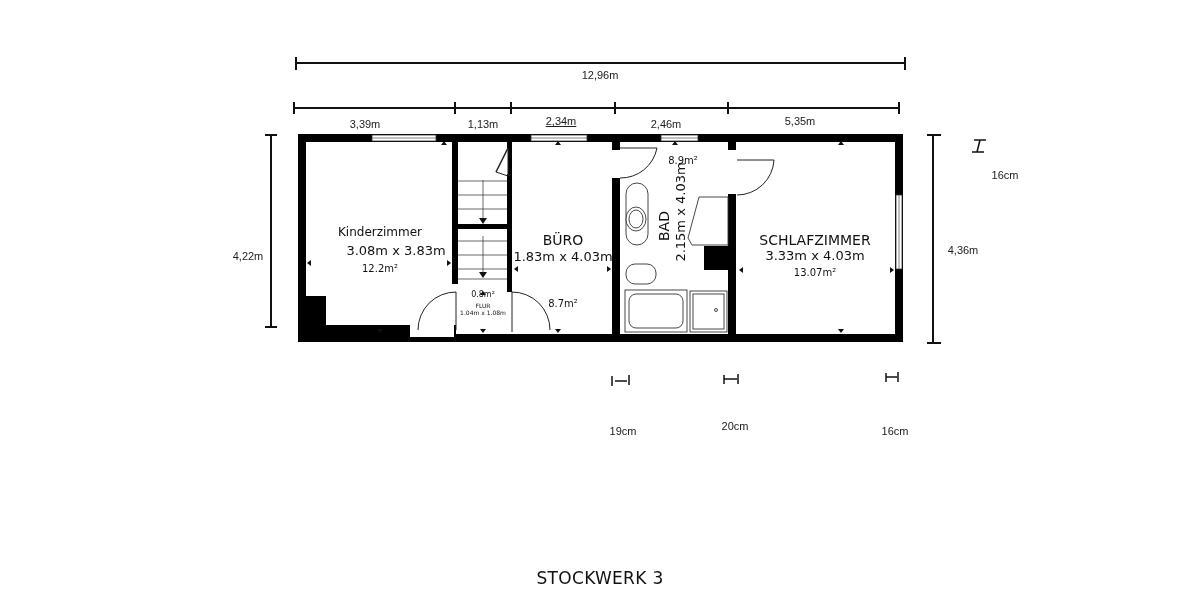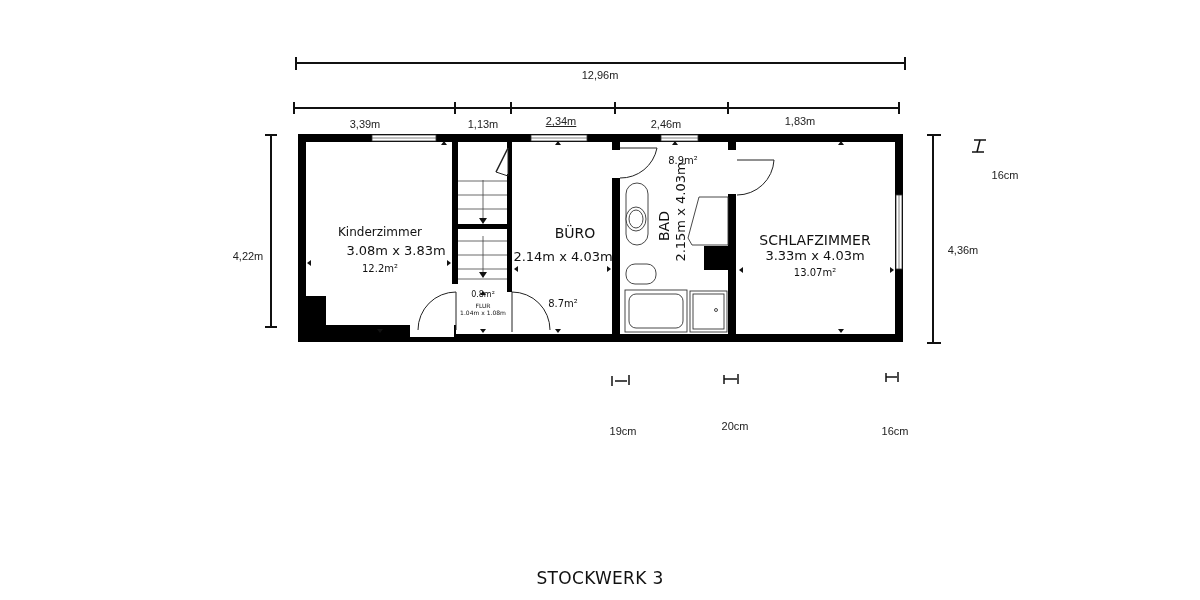--- a/index.html
+++ b/index.html
@@ -178,34 +178,34 @@
     <polygon points="483,291 486,295 480,295"></polygon>
     <polygon points="483,333 480,329 486,329"></polygon>
   </g>
 </svg>
 
 <div class="lbl dim" style="left:600px;top:47px;">12,96m</div>
 <div class="lbl dim" style="left:365px;top:96px;">3,39m</div>
 <div class="lbl dim" style="left:483px;top:96px;">1,13m</div>
 <div class="lbl dim" style="left:561px;top:93px;text-decoration:underline;">2,34m</div>
 <div class="lbl dim" style="left:666px;top:96px;">2,46m</div>
-<div class="lbl dim" style="left:800px;top:93px;">1,83m</div>
+<div class="lbl dim" style="left:800px;top:93px;">5,35m</div>
 <div class="lbl dim" style="left:248px;top:228px;">4,22m</div>
 <div class="lbl dim" style="left:963px;top:222px;">4,36m</div>
 <div class="lbl dim" style="left:1005px;top:147px;">16cm</div>
 <div class="lbl dim" style="left:623px;top:403px;">19cm</div>
 <div class="lbl dim" style="left:735px;top:398px;">20cm</div>
 <div class="lbl dim" style="left:895px;top:403px;">16cm</div>
 
 <div class="lbl room-name" style="left:380px;top:232px;">Kinderzimmer</div>
 <div class="lbl room-size" style="left:396px;top:250px;">3.08m x 3.83m</div>
 <div class="lbl room-area" style="left:380px;top:268px;">12.2m²</div>
 
-<div class="lbl room-name-big" style="left:563px;top:233px;margin-left:12px;">BÜRO</div>
-<div class="lbl room-size" style="left:563px;top:256px;">2.14m x 4.03m</div>
+<div class="lbl room-name-big" style="left:563px;top:240px;">BÜRO</div>
+<div class="lbl room-size" style="left:563px;top:256px;">1.83m x 4.03m</div>
 <div class="lbl room-area" style="left:563px;top:273px;margin-top:30px;">8.7m²</div>
 
 <div class="lbl room-area" style="left:683px;top:160px;">8.9m²</div>
 <div class="lbl room-name-big vert" style="left:664px;top:226px;">BAD</div>
 <div class="lbl room-size vert" style="left:680px;top:212px;">2.15m x 4.03m</div>
 
 <div class="lbl room-name-big" style="left:815px;top:240px;">SCHLAFZIMMER</div>
 <div class="lbl room-size" style="left:815px;top:255px;">3.33m x 4.03m</div>
 <div class="lbl room-area" style="left:815px;top:272px;">13.07m²</div>
 

